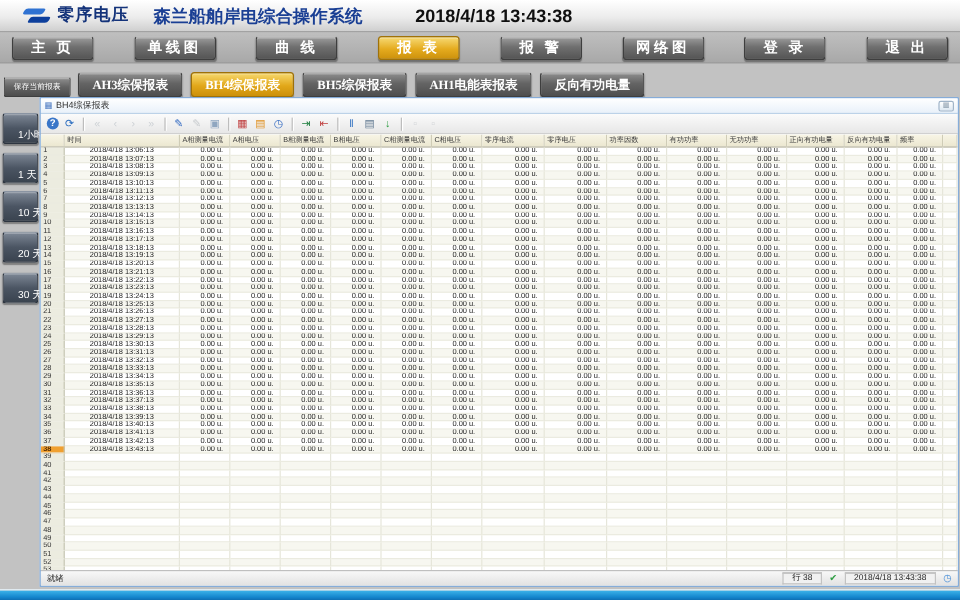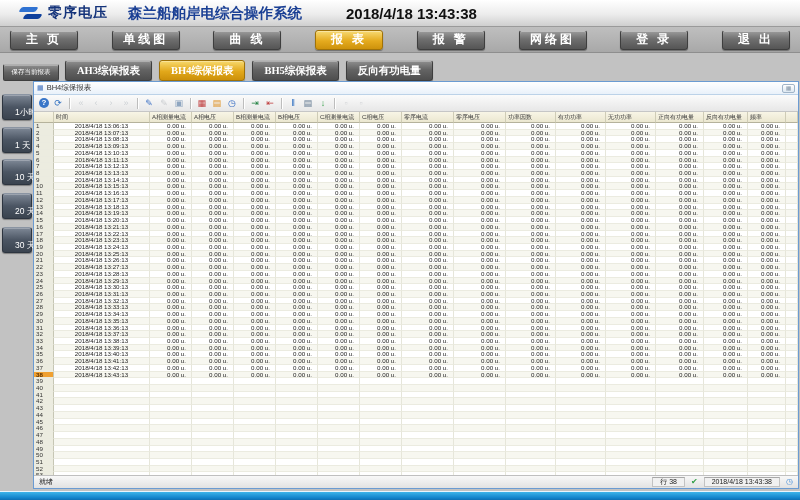--- a/index.html
+++ b/index.html
@@ -123,20 +123,21 @@
       <button class="nav-btn">登  录</button>
       <button class="nav-btn">退  出</button>
     </div>
 
   <div class="tabrow">
     <button class="save-btn">保存当前报表</button>
     <div class="tabs" id="tabs">
         <button class="tab-btn">AH3综保报表</button>
         <button class="tab-btn active">BH4综保报表</button>
         <button class="tab-btn">BH5综保报表</button>
+        <button class="tab-btn">AH1电能表报表</button>
         <button class="tab-btn">反向有功电量</button>
       </div>
   </div>
 
   <div class="sidebar" id="sidebar">
       <button class="range-btn" style="top: 13px;">1小时</button>
       <button class="range-btn" style="top: 46px;">1 天</button>
       <button class="range-btn" style="top: 78px;">10 天</button>
       <button class="range-btn" style="top: 112px;">20 天</button>
       <button class="range-btn" style="top: 146px;">30 天</button>

